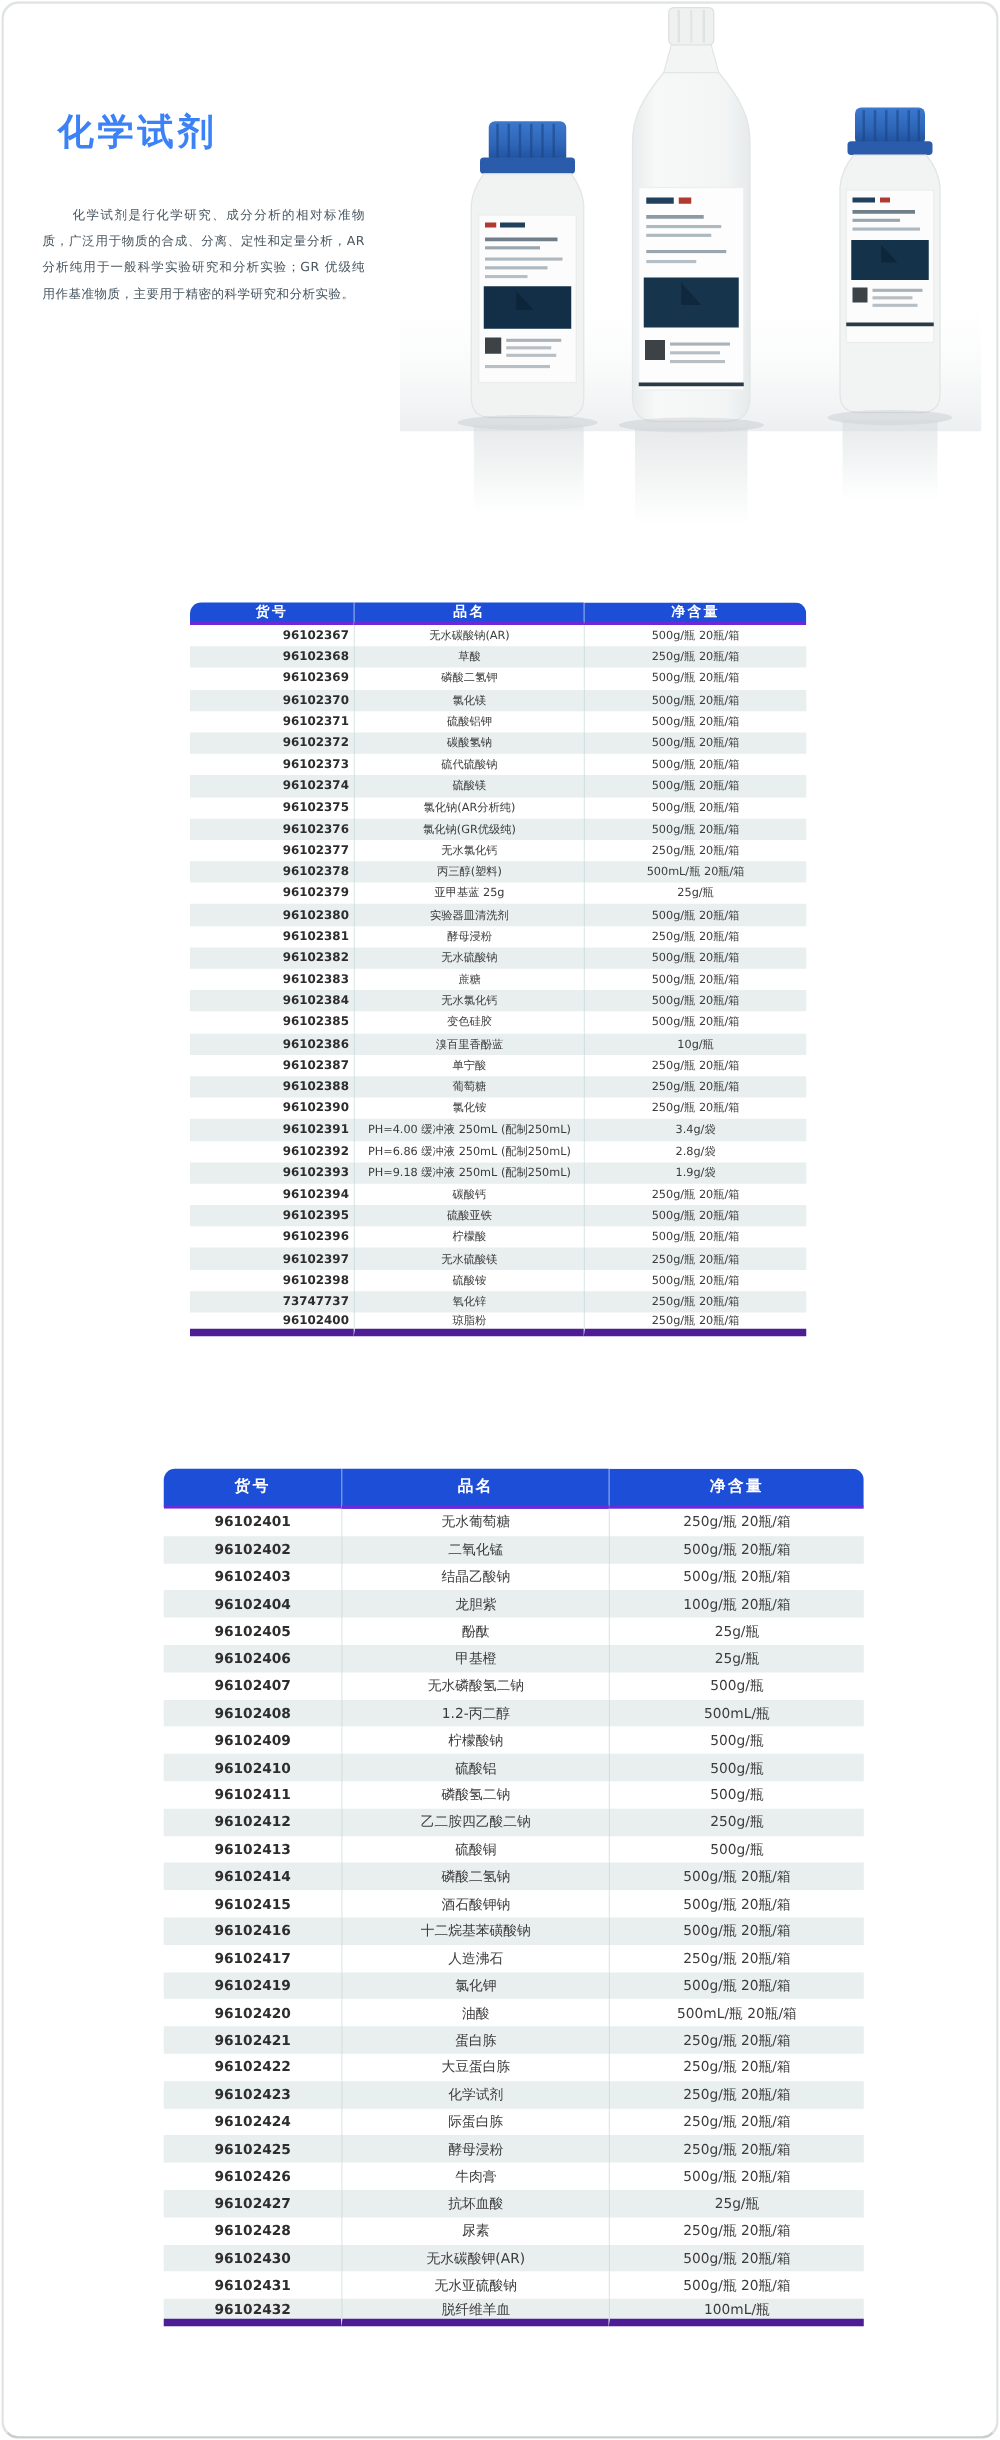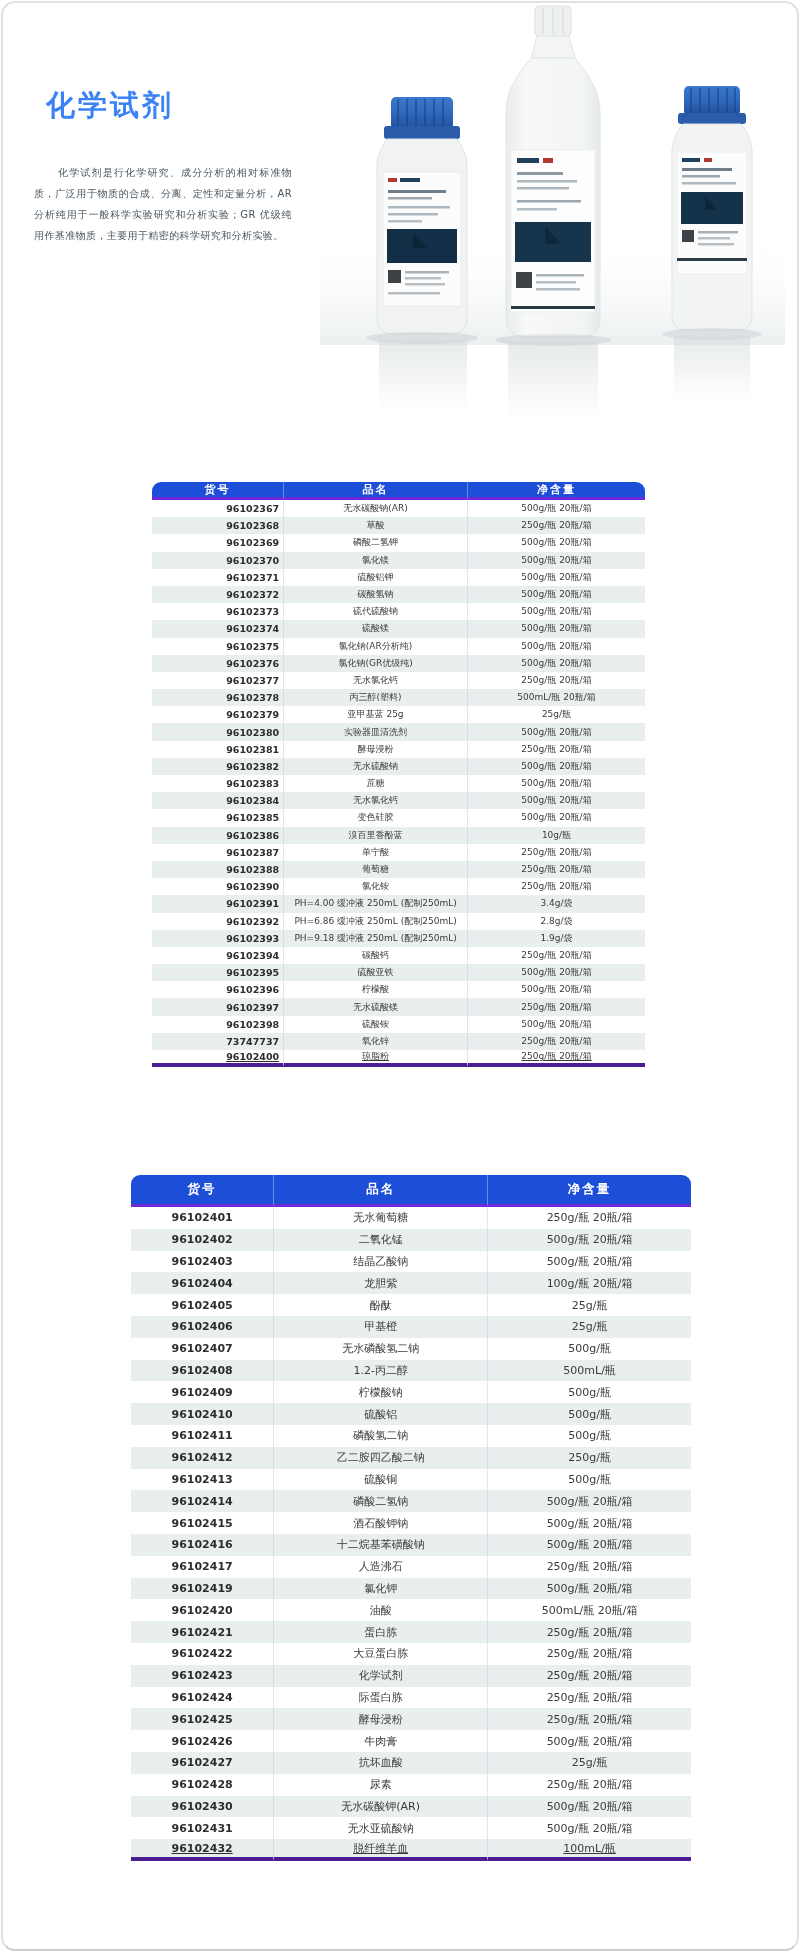--- a/index.html
+++ b/index.html
@@ -71,21 +71,21 @@
   table.catalog th + th { border-left: 1px solid rgba(255,255,255,0.35); }
   table.catalog td {
     padding: 0 4px;
     text-align: center;
     color: #3b3b3b;
     overflow: hidden;
     white-space: nowrap;
   }
   table.catalog td + td { border-left: 1px solid rgba(185,208,206,0.45); }
   table.catalog tbody tr:nth-child(even) td { background: #E8EFEE; }
-  table.catalog tbody tr:last-child td { border-bottom: 4px solid #4c1d95; text-decoration: underline; }
+  table.catalog tbody tr:last-child td { border-bottom: 6px solid #4c1d95; }
   table.catalog td:first-child { font-weight: 600; color: #2d2d2d; }
 
   #table1 { left: 152px; top: 482px; width: 493px; font-size: 9px; }
   #table1 th { height: 18px; font-size: 11px; }
   #table1 td { height: 17.2px; }
   #table1 td:first-child { font-size: 9.5px; text-align: right; }
 
   #table2 { left: 131px; top: 1175px; width: 560px; font-size: 11px; }
   #table2 th { height: 32px; font-size: 12.5px; }
   #table2 td { height: 21.8px; }

